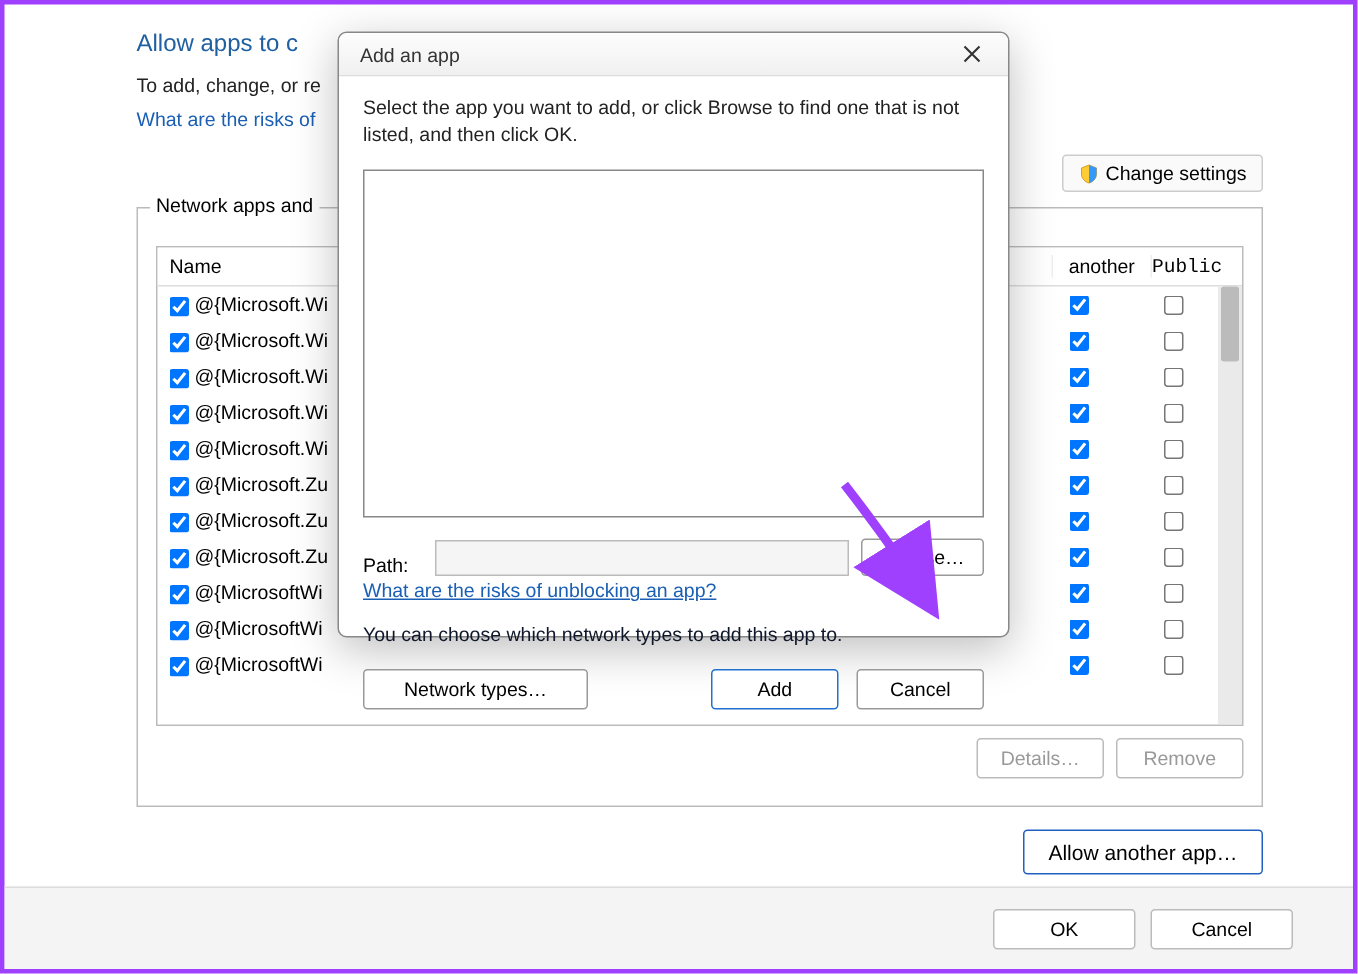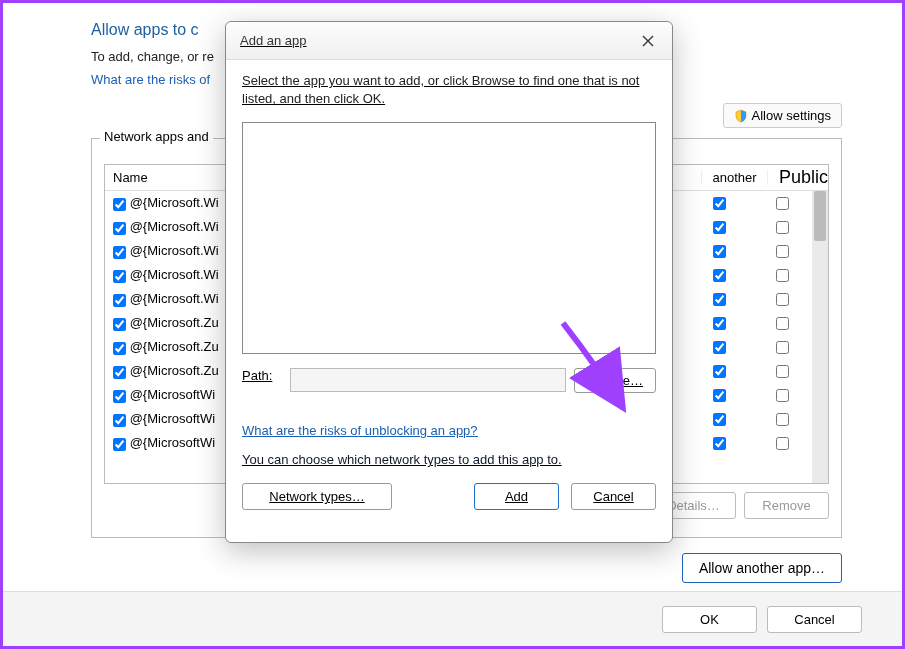--- a/index.html
+++ b/index.html
@@ -81,21 +81,21 @@
 }
 .table-header {
   display: flex;
   border-bottom: 1px solid #ddd;
   background: #fff;
   height: 26px;
   align-items: center;
 }
 .th-name { flex: 1; padding: 0 8px; font-size: 13px; border-right: 1px solid #eee;}
 .th-priv { width: 66px; text-align: center; font-size: 13px; border-right: 1px solid #eee;}
-.th-pub { width: 60px; text-align: right; font-size: 18px;}
+.th-pub { width: 60px; text-align: left; font-size: 13px; font-family: Liberation Mono, monospace;}
 .table-scroll {
   position: absolute;
   right: 0; top: 26px; bottom: 0;
   width: 16px;
   background: #eaeaea;
 }
 .scroll-thumb { position: absolute; top: 0; left: 2px; width: 12px; height: 50px; background: #bbb; border-radius: 2px;}
 .table-rows { position: absolute; top: 26px; left: 0; right: 16px; bottom: 0;}
 .trow {
   display: flex;
@@ -152,28 +152,27 @@
   padding-right: 40px;
   gap: 10px;
 }
 
 
 .modal {
   position: absolute;
   left: 222px;
   top: 18px;
   width: 448px;
-  height: 522px;
+  height: 404px;
   background: #fff;
   border: 1px solid #888;
   border-radius: 6px;
   box-shadow: 0 8px 30px rgba(0,0,0,0.25);
   display: flex;
   flex-direction: column;
-  text-decoration: underline;
 }
 .modal-title-bar {
   height: 38px;
   display: flex;
   align-items: center;
   padding: 0 10px 0 14px;
   background: linear-gradient(#fdfdfd,#f0f0f0);
   border-bottom: 1px solid #ddd;
   border-radius: 6px 6px 0 0;
 }
@@ -195,23 +194,23 @@
 .apps-label { font-size: 13px; margin-bottom: 4px;}
 .apps-list {
   width: 100%;
   height: 232px;
   border: 1px solid #888;
   background: #fff;
   margin-bottom: 14px;
 }
 .path-row {
   display: flex;
-  align-items: flex-start;
+  align-items: flex-end;
   gap: 8px;
-  margin-bottom: 30px;
+  margin-bottom: 2px;
 }
 .path-label { font-size: 13px; width: 40px;}
 .path-input {
   flex: 1;
   height: 24px;
   border: 1px solid #bbb;
   background: #f5f5f5;
   padding: 0 6px;
 }
 .browse-btn {
@@ -263,21 +262,21 @@
   <div class="bg-sub">To add, change, or re</div>
   <div class="bg-link">What are the risks of</div>
 
   <div class="top-right-btn">
     <span class="shield-icon">
       <svg viewBox="0 0 14 14">
           <path d="M7 1 L12 3 V7 C12 10 9.5 12.5 7 13 C4.5 12.5 2 10 2 7 V3 Z" fill="#ffcc33" stroke="#cc8800" stroke-width="0.5"></path>
           <path d="M7 1 L12 3 V7 C12 10 9.5 12.5 7 13 V1 Z" fill="#3399ff"></path>
         </svg>
     </span>
-    <span>Allow settings</span>
+    <span>Change settings</span>
   </div>
 
   <div class="group-box">
     <span class="group-label">Network apps and</span>
     <div class="table-area">
       <div class="table-header">
         <div class="th-name">Name</div>
         <div class="th-priv">another</div>
         <div class="th-pub">Public</div>
       </div>

